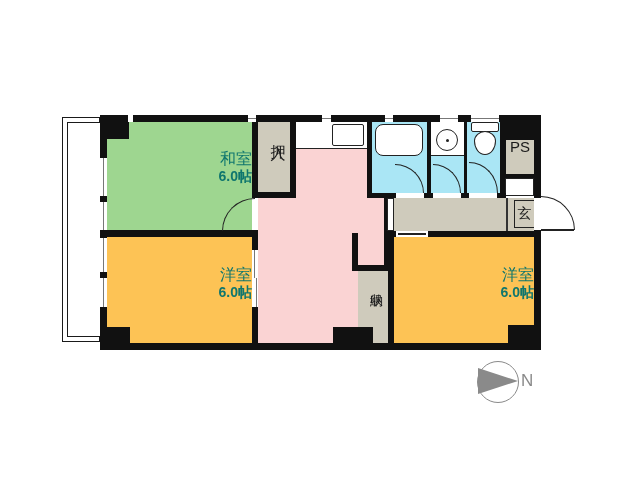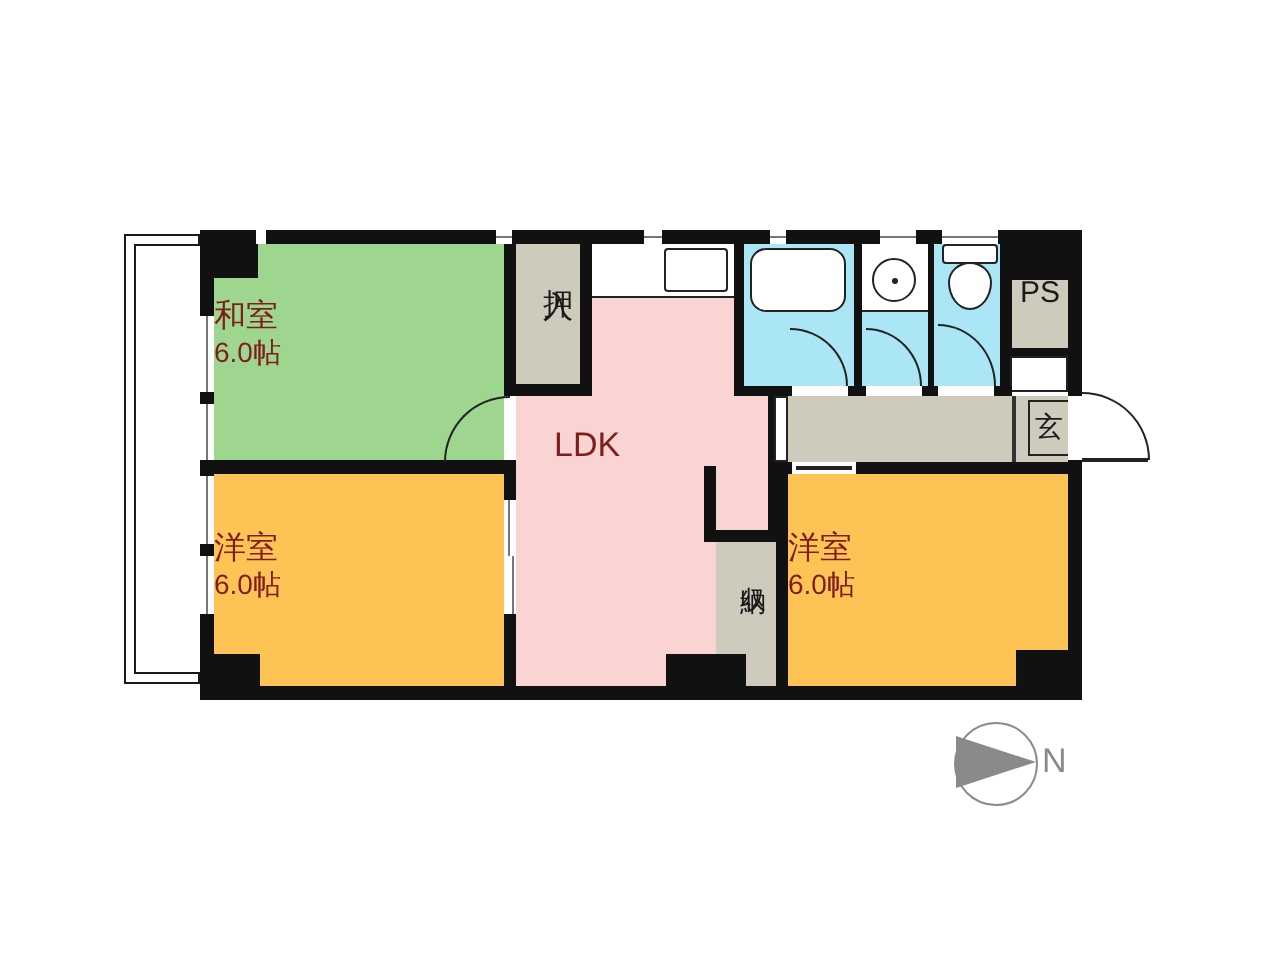--- a/index.html
+++ b/index.html
@@ -1,23 +1,23 @@
 <!DOCTYPE html>
 <html><head>
 <meta charset="utf-8">
 <style>
   html,body{margin:0;padding:0;background:#fff;}
   #stage{position:relative;width:640px;height:480px;background:#ffffff;overflow:hidden;
          font-family:"Liberation Sans","DejaVu Sans",sans-serif;color:#1a1a1a;}
   .abs{position:absolute;box-sizing:border-box;}
   .wall{background:#111;}
   .white{background:#fff;}
-  .lbl{text-align:left;line-height:1.15;color:#7f1d1d;}
+  .lbl{text-align:right;line-height:1.15;color:#0f766e;}
   .lbl .nm{display:block;font-size:16px;}
-  .lbl .sz{display:block;font-size:14px;}
+  .lbl .sz{display:block;font-size:14px;font-weight:bold;}
   .vtext{writing-mode:vertical-rl;text-orientation:upright;letter-spacing:1px;}
   .arc-tr{border-top:1.4px solid #222;border-right:1.4px solid #222;border-top-right-radius:100% 100%;}
   .arc-tl{border-top:1.4px solid #222;border-left:1.4px solid #222;border-top-left-radius:100% 100%;}
   .thinbox{border:1px solid #222;background:#fff;}
   .winline-v{background:#777;width:1px;}
   .winline-h{background:#777;height:1px;}
 </style>
 </head>
 <body>
 
@@ -122,21 +122,20 @@
   <div class="abs white" style="left:440px;top:115px;width:18px;height:7px;"></div>
   <div class="abs winline-h" style="left:440px;top:118px;width:18px;"></div>
   <div class="abs white" style="left:471px;top:115px;width:28px;height:7px;"></div>
   <div class="abs winline-h" style="left:471px;top:118px;width:28px;"></div>
 
   <div class="abs lbl" style="left:107px;top:150px;width:145px;">
     <span class="nm">和室</span>
     <span class="sz">6.0帖</span>
   </div>
   <div class="abs lbl" style="left:277px;top:213px;width:90px;">
-    <span class="nm" style="font-size:17px;">LDK</span>
   </div>
   <div class="abs lbl" style="left:107px;top:266px;width:145px;">
     <span class="nm">洋室</span>
     <span class="sz">6.0帖</span>
   </div>
   <div class="abs lbl" style="left:394px;top:266px;width:140px;">
     <span class="nm">洋室</span>
     <span class="sz">6.0帖</span>
   </div>
   <div class="abs vtext" style="left:263px;top:132px;width:24px;height:58px;font-size:15px;">押入</div>

